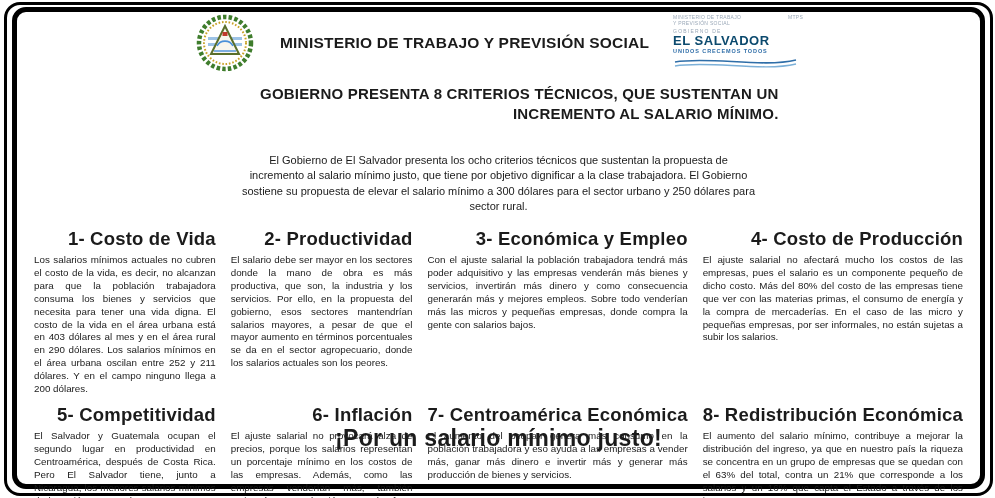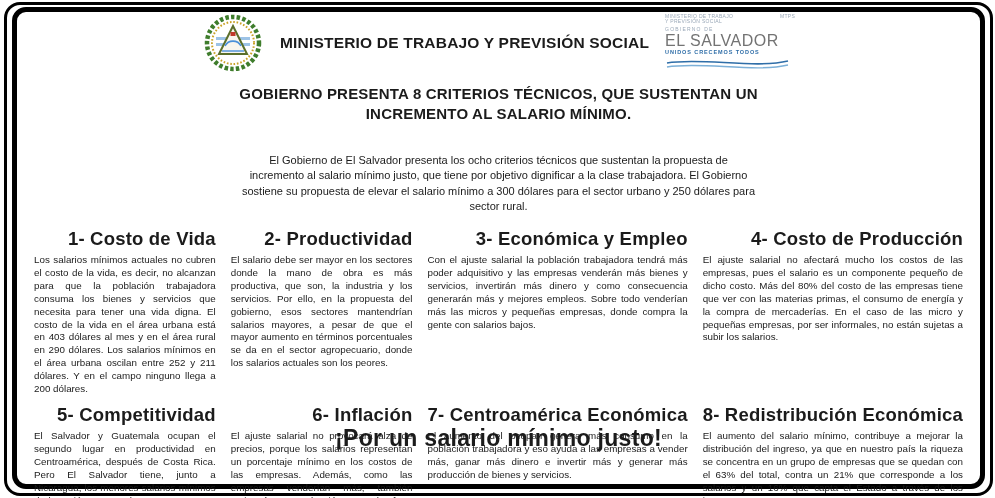--- a/index.html
+++ b/index.html
@@ -7,33 +7,33 @@
     width:995px;height:498px;position:relative;background:#fff;
     font-family:"Liberation Sans", sans-serif;color:#1b1b1b;overflow:hidden;
   }
   .frame-outer{position:absolute;left:4px;top:2px;right:2px;bottom:2px;
     border:3px solid #000;border-radius:16px;pointer-events:none;}
   .frame-inner{position:absolute;left:12px;top:7px;right:10px;bottom:9px;
     border:5px solid #000;border-radius:14px;pointer-events:none;}
   .content{position:absolute;left:22px;top:12px;right:20px;bottom:14px;}
 
   
-  .header{display:flex;justify-content:center;align-items:center;gap:16px;margin-top:2px;height:58px;}
+  .header{display:flex;justify-content:center;align-items:center;gap:24px;margin-top:2px;height:58px;}
   .escudo{width:62px;height:58px;flex:0 0 auto;}
   .ministry-title{font-weight:bold;font-size:15.5px;letter-spacing:0.2px;white-space:nowrap;}
   .govlogo{display:flex;flex-direction:column;align-items:flex-start;line-height:1.05;width:130px;}
   .govlogo .tiny{font-size:5px;color:#9aa8b8;letter-spacing:0.3px;display:flex;gap:6px;width:100%;}
   .govlogo .tinyblock{flex:1;}
   .govlogo .gobierno{font-size:5px;color:#9aa8b8;letter-spacing:1.2px;margin-top:3px;}
-  .govlogo .country{font-size:16px;color:#737373;letter-spacing:0.5px;font-weight:normal;}
+  .govlogo .country{font-size:13px;color:#0c4a6e;letter-spacing:0.5px;font-weight:bold;}
   .govlogo .tagline{font-size:5.5px;color:#2f6ea8;font-weight:bold;letter-spacing:0.9px;margin-top:1px;}
   .govlogo svg{margin-top:2px;}
 
   
-  .doc-title{margin:12px auto 16px;text-align:center;font-weight:bold;font-size:15px;
+  .doc-title{margin:12px auto 16px;text-align:right;font-weight:bold;font-size:15px;
     line-height:1.35;max-width:560px;letter-spacing:0.2px;}
   .intro{margin:28px auto 0;text-align:center;font-size:11px;line-height:1.42;max-width:515px;}
 
   
   .grid{margin-top:13px;padding:0 12px;display:grid;
     grid-template-columns:repeat(4,1fr);column-gap:15px;row-gap:8px;}
   .crit{min-height:112px;}
   .crit-h{font-weight:bold;font-size:18.5px;margin:0 0 4px 0;letter-spacing:0.2px;white-space:nowrap;text-align:right;}
   .crit-b{font-size:9.8px;line-height:1.32;text-align:justify;margin:0;}
 

